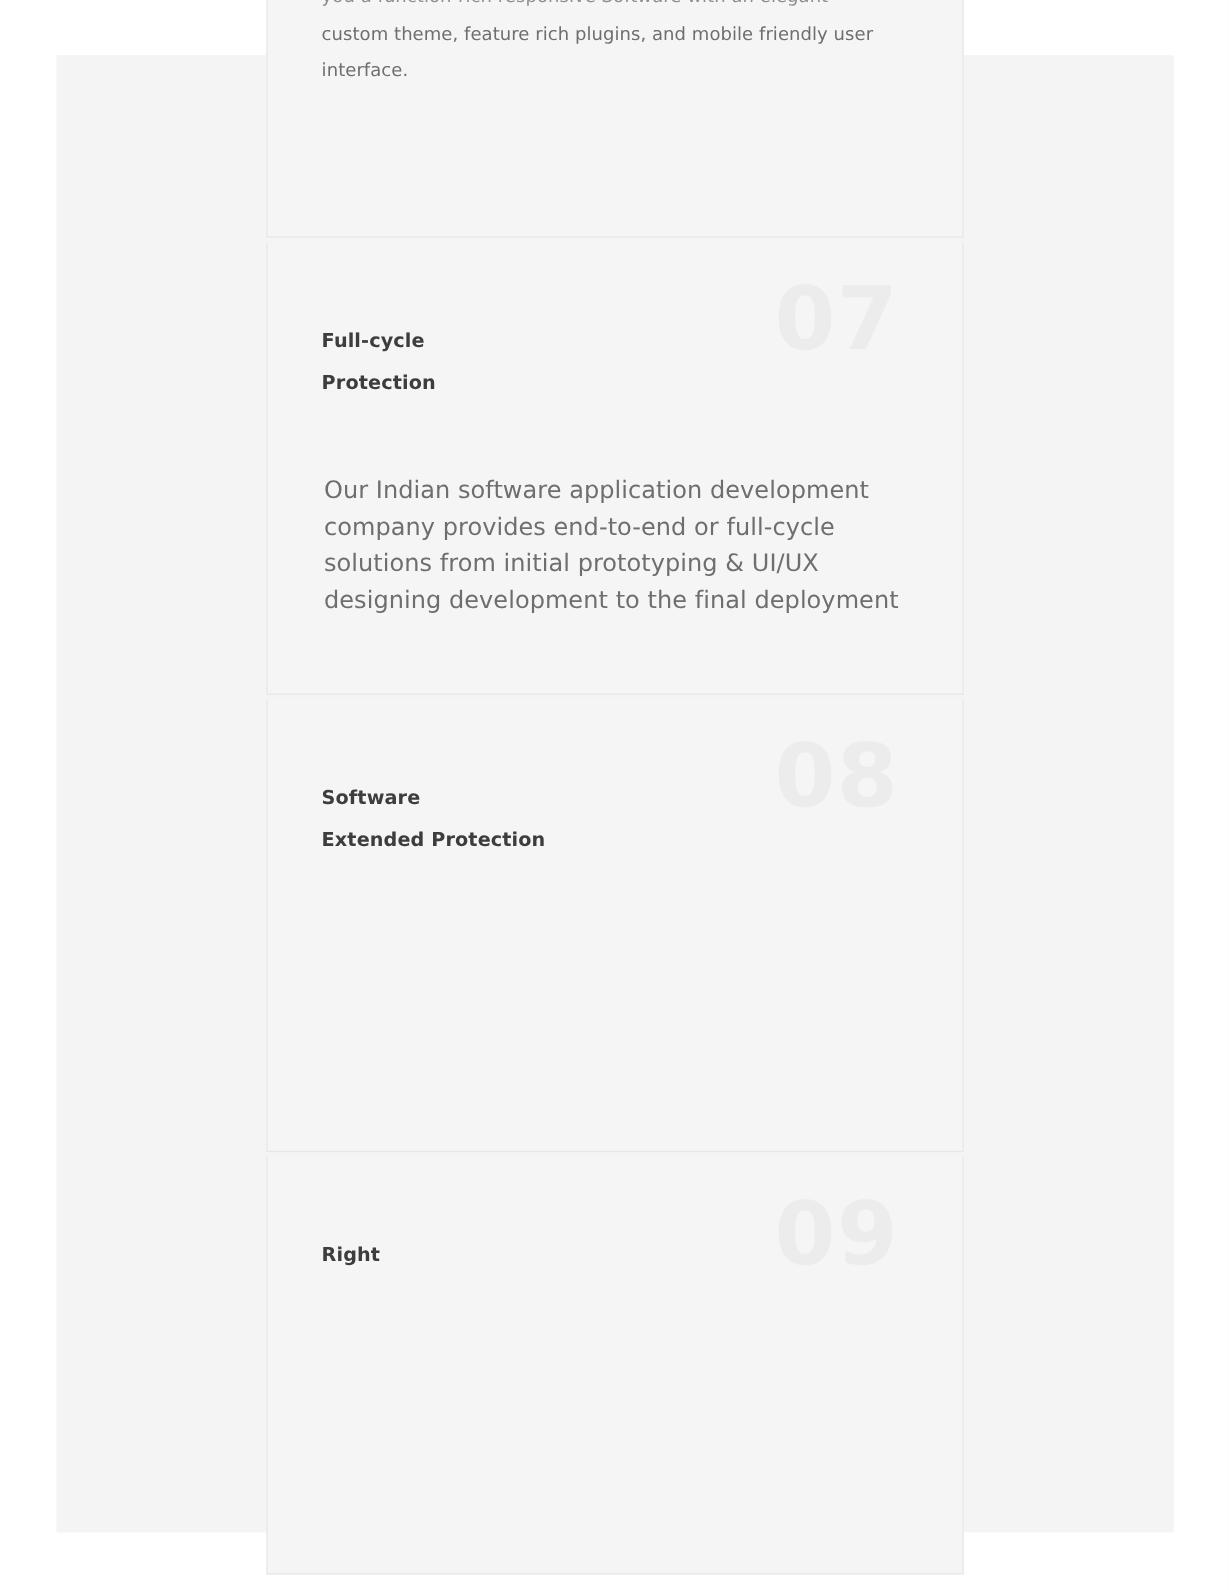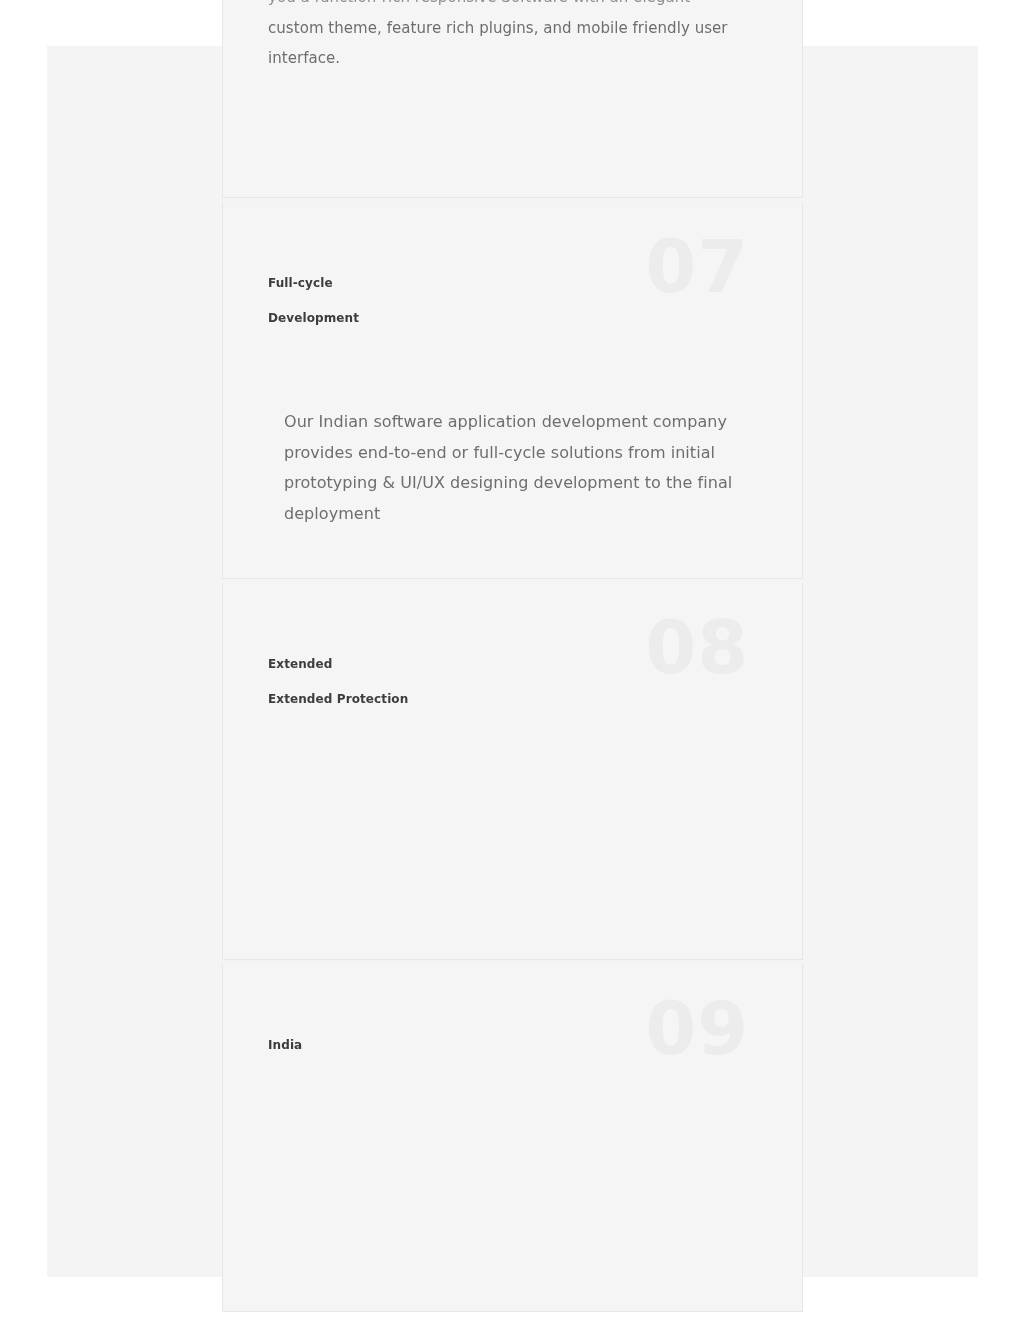--- a/index.html
+++ b/index.html
@@ -71,38 +71,38 @@
     color: #ececec;
     line-height: 1;
     user-select: none;
     pointer-events: none;
   }
 
   
   .card-heading {
     margin: 0;
     padding-top: 64px;
-    font-size: 12px;
+    font-size: 16px;
     font-weight: 700;
     line-height: 35px;
     color: #3d3d3d;
     letter-spacing: 0.1px;
     position: relative;
     z-index: 2;
     max-width: 420px;
   }
   .card-heading .line2 {
     display: block;
   }
 
   
   .card-body {
-    margin: 16px;
+    margin: 2px;
     padding-top: 55px;
-    font-size: 16px;
+    font-size: 20px;
     line-height: 30.5px;
     color: #6e6e6e;
     letter-spacing: 0.05px;
     max-width: 500px;
     position: relative;
     z-index: 2;
   }
 
   
   .clipped-body {
@@ -135,33 +135,33 @@
       <span class="fade-line">you a function-rich responsive Software with an elegant</span>
       <span>custom theme, feature rich plugins, and mobile friendly</span>
       <span>user interface.</span>
     </p>
   </section>
 
   <section class="feature-card full">
     <span class="card-number">07</span>
     <h3 class="card-heading">
       <span>Full-cycle</span>
-      <span class="line2">Development</span>
+      <span class="line2">Protection</span>
     </h3>
     <p class="card-body">Our Indian software application development company provides end-to-end or full-cycle solutions from initial prototyping &amp; UI/UX designing development to the final deployment</p>
   </section>
 
   <section class="feature-card full">
     <span class="card-number">08</span>
     <h3 class="card-heading">
-      <span>Extended</span>
+      <span>Software</span>
       <span class="line2">Extended Protection</span>
     </h3>
   </section>
 
   <section class="feature-card full last">
     <span class="card-number">09</span>
     <h3 class="card-heading">
-      <span>India</span>
+      <span>Right</span>
     </h3>
   </section>
 
 </div>
 
 </body></html>

